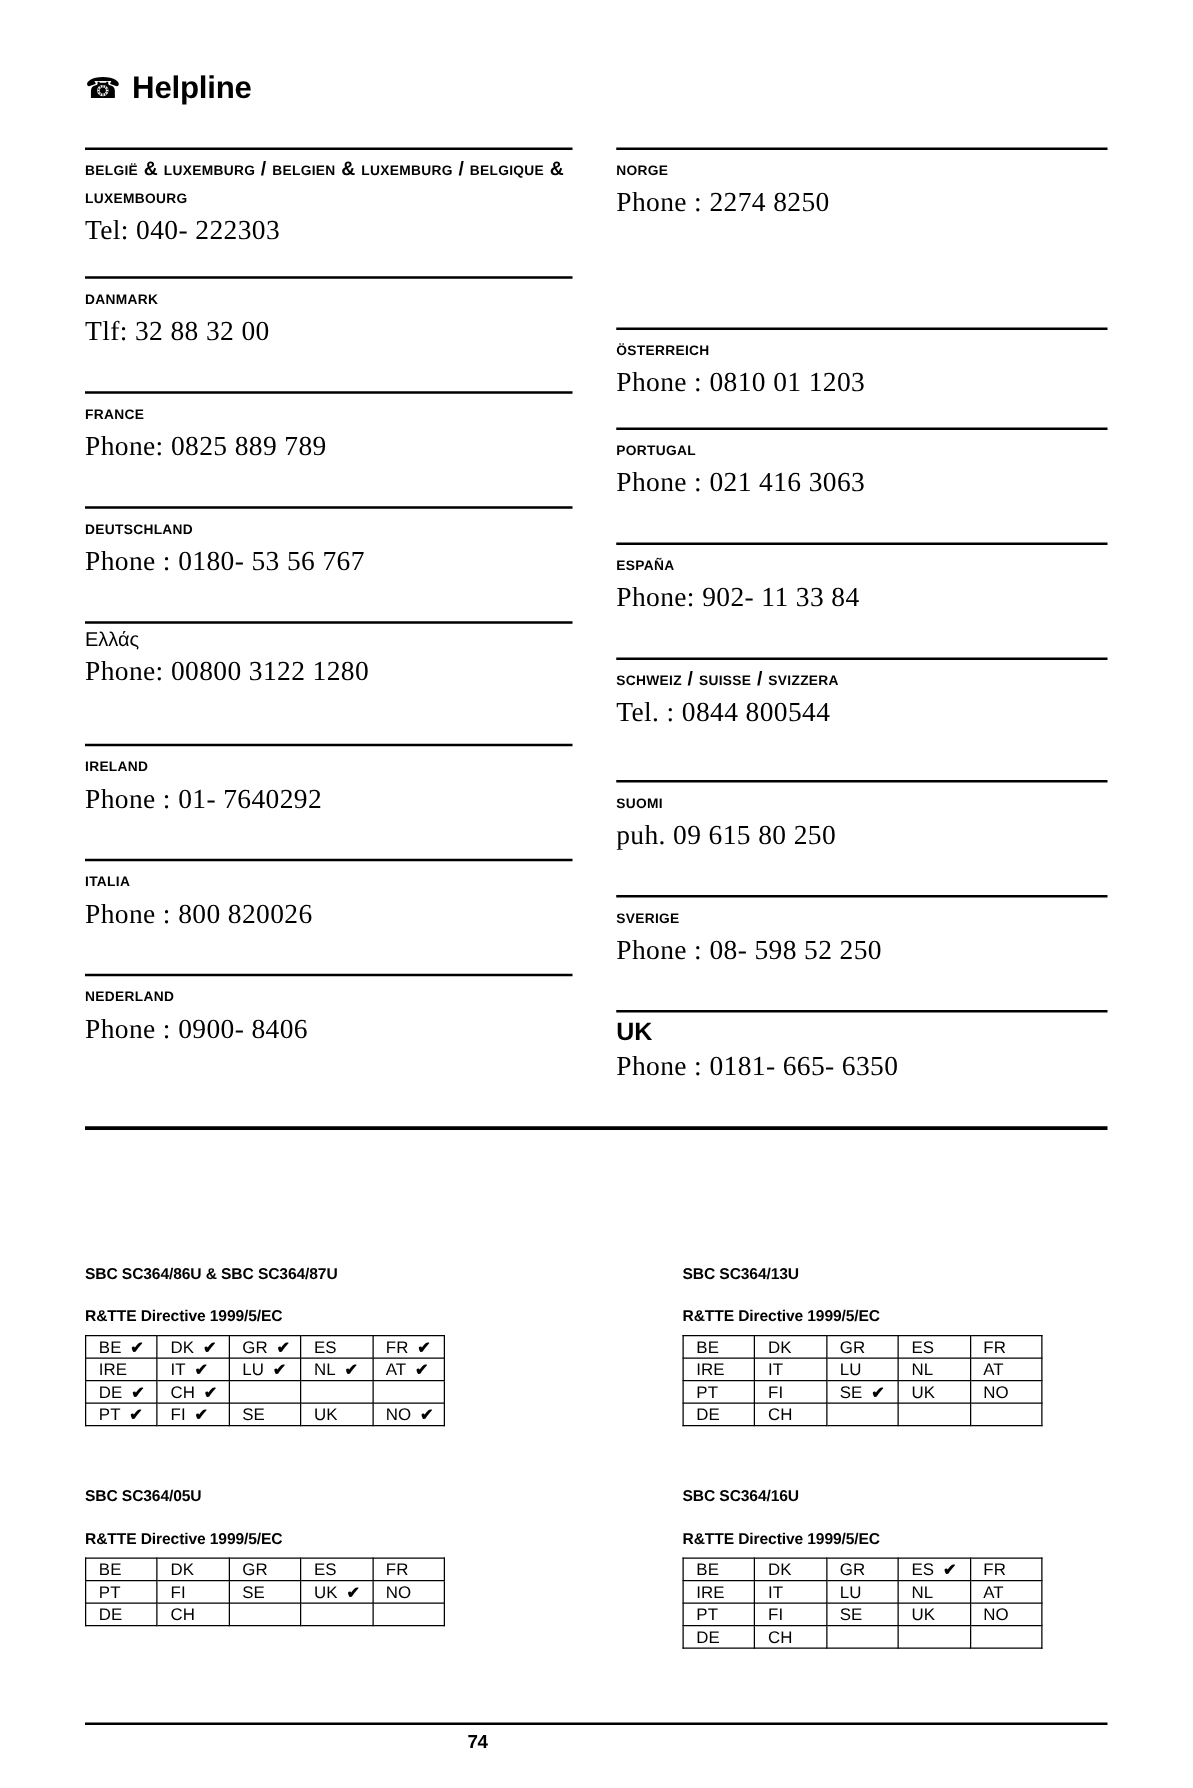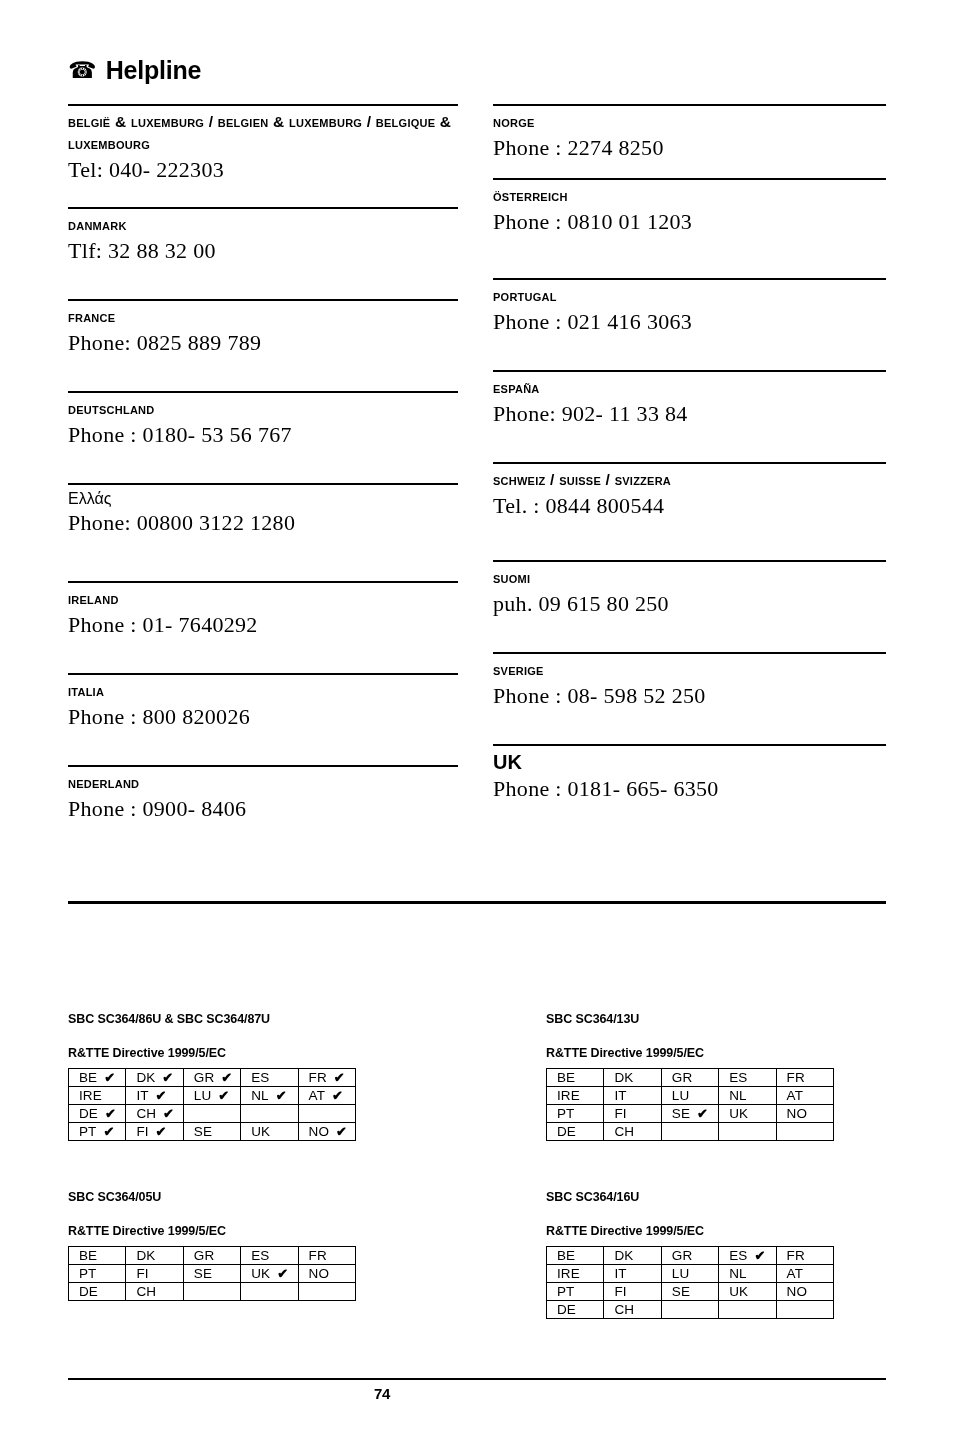--- a/index.html
+++ b/index.html
@@ -41,21 +41,21 @@
     font-size: 25px;
     font-weight: bold;
     letter-spacing: -0.2px;
     line-height: 1;
   }
 
   
   .helpline {
     position: absolute;
     left: 68px;
-    top: 104px;
+    top: 118px;
     width: 818px;
   }
   .cols {
     display: flex;
     justify-content: space-between;
   }
   .col {
     width: 390px;
   }
   .col.right { width: 393px; }
@@ -216,25 +216,25 @@
           <div class="entry" style="height: 92px;">
             <div class="country">Italia</div>
             <div class="phone">Phone : 800 820026</div>
           </div>
           <div class="entry" style="height: 92px;">
             <div class="country">Nederland</div>
             <div class="phone">Phone : 0900- 8406</div>
           </div>
         </div>
       <div class="col right" id="col-right">
-          <div class="entry" style="height: 74px;">
+          <div class="entry" style="height: 103px;">
             <div class="country">Norge</div>
             <div class="phone">Phone : 2274 8250</div>
           </div>
-          <div class="entry" style="height: 100px;">
+          <div class="entry" style="height: 80px; margin-top: 41px;">
             <div class="country">Österreich</div>
             <div class="phone">Phone : 0810 01 1203</div>
           </div>
           <div class="entry" style="height: 92px;">
             <div class="country">Portugal</div>
             <div class="phone">Phone : 021 416 3063</div>
           </div>
           <div class="entry" style="height: 92px;">
             <div class="country">España</div>
             <div class="phone">Phone: 902- 11 33 84</div>

